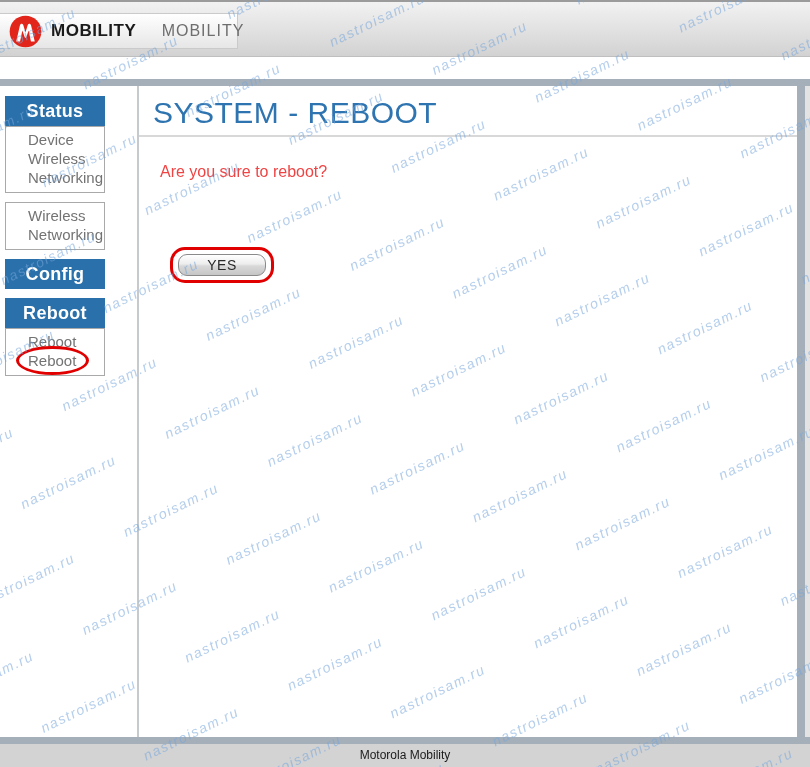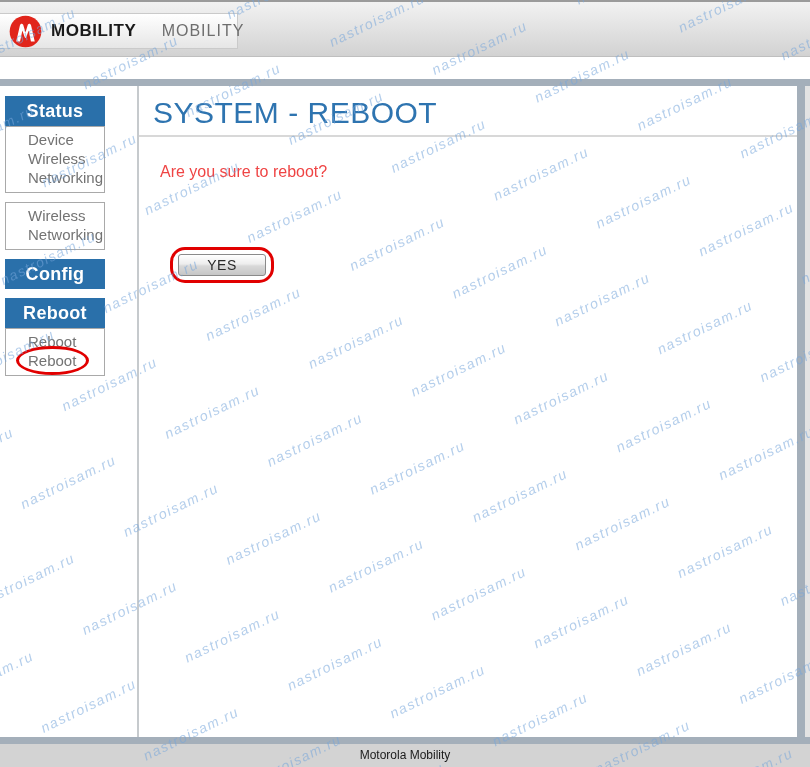--- a/index.html
+++ b/index.html
@@ -118,21 +118,21 @@
   .btn-wrap {
     position: relative; display: inline-block;
     margin: 73px 0 0 39px;
   }
   .yes-button {
     width: 88px; height: 22px;
     font-family: "Liberation Sans", sans-serif;
     font-size: 14px; color: #2a2a2a; letter-spacing: 0.5px;
     background: linear-gradient(#ffffff, #ededed 45%, #d8d8d8 55%, #c6c6c6);
     border: 1px solid #8a8a8a;
-    border-radius: 3px;
+    border-radius: 9px;
     box-shadow: inset 0 1px 0 #ffffff;
     cursor: pointer;
   }
 
   
   .wm-layer {
     position: absolute; inset: 0;
     overflow: hidden; pointer-events: none; z-index: 50;
   }
   .wm-grid {

